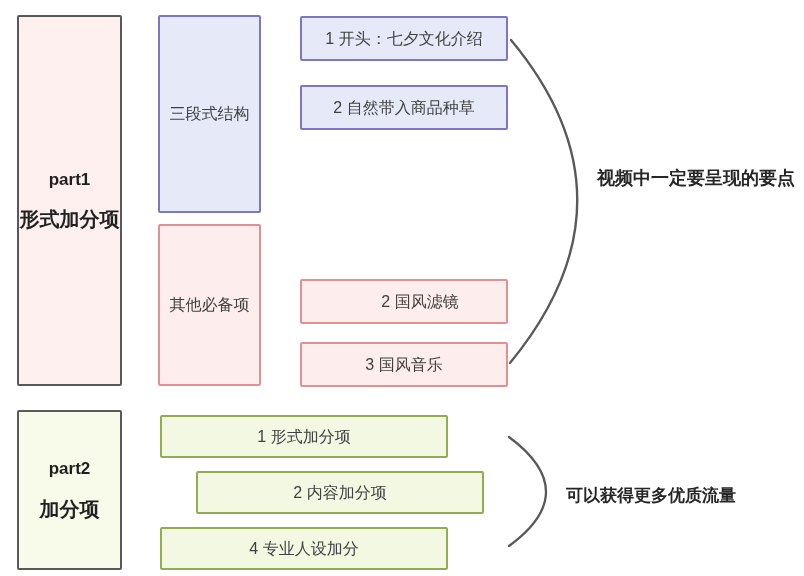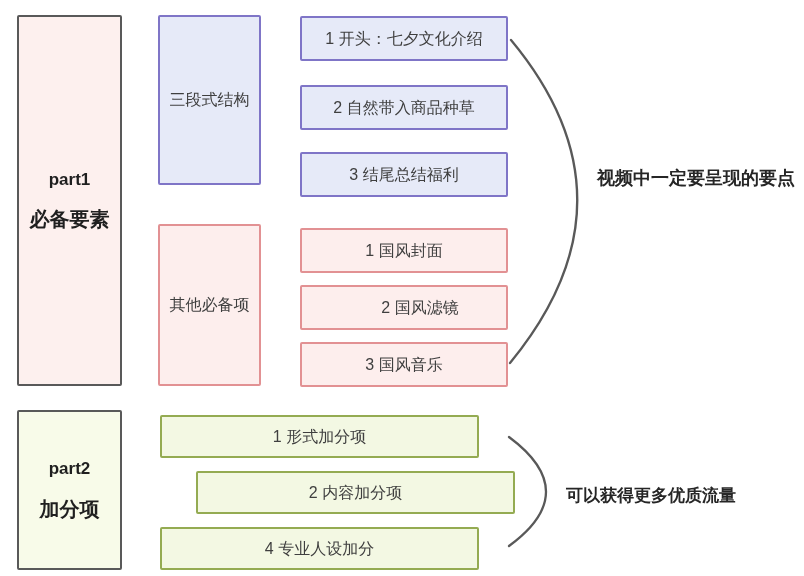--- a/index.html
+++ b/index.html
@@ -40,46 +40,46 @@
   }
   .part-box .part-subtitle {
     font-weight: bold;
     font-size: 20px;
   }
   #part1-box { left: 17px; top: 15px; width: 105px; height: 371px; background: #fdf0ee; }
   #part2-box { left: 17px; top: 410px; width: 105px; height: 160px; background: #f8fbe9; }
 
   
   .group-blue {
-    left: 158px; top: 15px; width: 103px; height: 170px;
+    left: 158px; top: 15px; width: 103px; height: 198px;
     background: #e6eaf8; border: 2.5px solid #7f75c7;
   }
   .group-pink {
     left: 158px; top: 224px; width: 103px; height: 162px;
     background: #fdeeed; border: 2.5px solid #e29193;
   }
 
   
   .item-purple {
     left: 300px; width: 208px; height: 45px;
     background: #e6eaf8; border: 2.5px solid #7f75c7;
   }
   .item-pink {
     left: 300px; width: 208px; height: 45px;
     background: #fdeeed; border: 2.5px solid #e29193;
   }
   .item-green {
-    left: 160px; width: 319px; height: 43px;
+    left: 160px; width: 288px; height: 43px;
     background: #f3f8e3; border: 2.5px solid #94ab52;
   }
   #structure-item-1 { top: 16px; }
   #structure-item-2 { top: 85px; }
   #structure-item-3 { top: 152px; }
   #other-item-1 { top: 228px; }
-  #other-item-2 { top: 285px; padding-left: 32px; }
+  #other-item-2 { top: 279px; padding-left: 32px; }
   #other-item-3 { top: 342px; }
   #bonus-item-1 { top: 415px; }
   #bonus-item-2 { top: 471px; margin-left: 36px; }
   #bonus-item-3 { top: 527px; }
 
   
   #connector-layer {
     position: absolute; left: 0; top: 0;
     width: 804px; height: 576px;
     pointer-events: none;
@@ -95,36 +95,34 @@
   #annotation-top { left: 597px; top: 166px; font-size: 18px; }
   #annotation-bottom { left: 566px; top: 484px; font-size: 17px; }
 </style>
 </head>
 <body>
 
 <div id="canvas">
 
   <div class="box part-box" id="part1-box">
     <div class="part-title">part1</div>
-    <div class="part-subtitle">必备要素</div>
+    <div class="part-subtitle">形式加分项</div>
   </div>
 
   <div class="box part-box" id="part2-box">
     <div class="part-title">part2</div>
     <div class="part-subtitle">加分项</div>
   </div>
 
   <div class="box group-blue">三段式结构</div>
   <div class="box group-pink">其他必备项</div>
 
   <div class="box item-purple" id="structure-item-1">1 开头：七夕文化介绍</div>
   <div class="box item-purple" id="structure-item-2">2 自然带入商品种草</div>
-  <div class="box item-purple" id="structure-item-3">3 结尾总结福利</div>
 
-  <div class="box item-pink" id="other-item-1">1 国风封面</div>
   <div class="box item-pink" id="other-item-2">2 国风滤镜</div>
   <div class="box item-pink" id="other-item-3">3 国风音乐</div>
 
   <div class="box item-green" id="bonus-item-1">1 形式加分项</div>
   <div class="box item-green" id="bonus-item-2">2 内容加分项</div>
   <div class="box item-green" id="bonus-item-3">4 专业人设加分</div>
 
   <svg id="connector-layer" viewBox="0 0 804 576" xmlns="http://www.w3.org/2000/svg">
     <path d="M 511 40 Q 644 200 510 363" fill="none" stroke="#595959" stroke-width="2.3" stroke-linecap="round"></path>
     <path d="M 509 437 Q 583 492 509 546" fill="none" stroke="#595959" stroke-width="2.3" stroke-linecap="round"></path>

